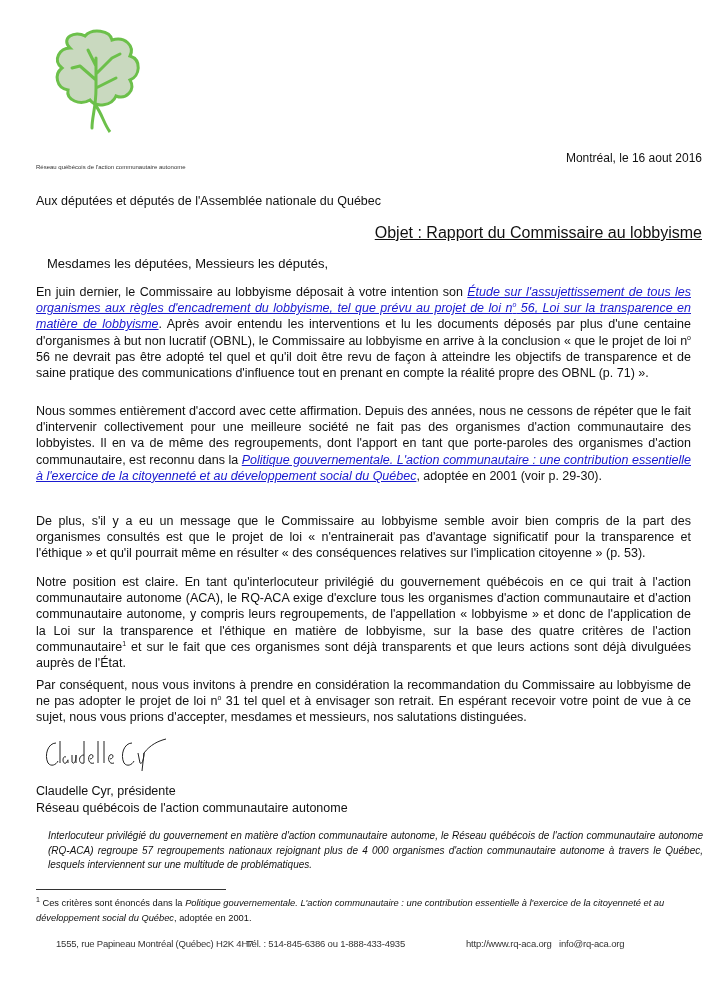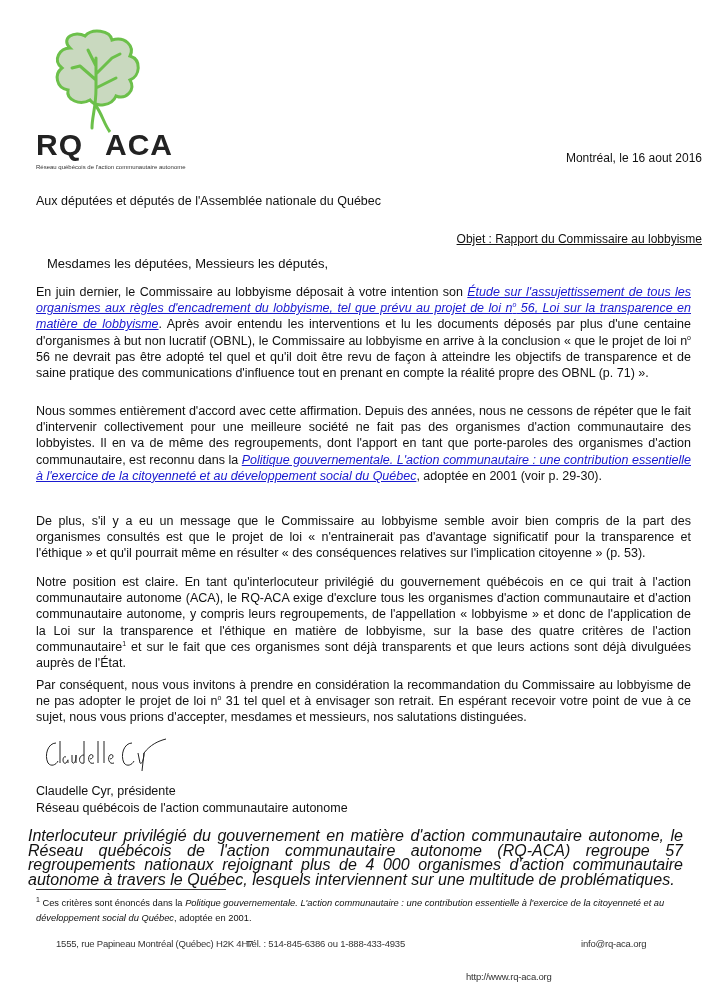--- a/index.html
+++ b/index.html
@@ -13,67 +13,64 @@
     position: absolute; left: 6px; top: 100px; font-size: 30px; font-weight: bold;
     letter-spacing: 1px; color: #222; font-family: "Liberation Sans", sans-serif;
   }
   .logo-word .gap { display: inline-block; width: 22px; }
   .logo-sub {
     position: absolute; left: 6px; top: 136px; font-size: 6px; color: #333;
     white-space: nowrap; font-family: "Liberation Sans", sans-serif;
   }
   .date { position: absolute; right: 25px; top: 151px; font-size: 12px; }
   .recipient { position: absolute; left: 36px; top: 194px; font-size: 12.5px; }
-  .object { position: absolute; right: 25px; top: 224px; font-size: 12px; text-decoration: underline; margin-top: 8px; }
+  .object { position: absolute; right: 25px; top: 224px; font-size: 16px; text-decoration: underline; }
   .salutation { position: absolute; left: 47px; top: 256px; font-size: 13px; }
   .para {
     position: absolute; left: 36px; width: 655px; font-size: 12.5px;
     line-height: 16.2px; text-align: justify;
   }
   .para a, .link { color: #1a1ad0; font-style: italic; text-decoration: underline; }
   sup { font-size: 7px; line-height: 0; }
   .p1 { top: 284px; }
   .p2 { top: 403px; }
   .p3 { top: 513px; }
   .p4 { top: 574px; }
   .p5 { top: 677px; }
   .signature { position: absolute; left: 42px; top: 735px; width: 140px; height: 36px; }
   .signer { position: absolute; left: 36px; top: 783px; font-size: 12.5px; line-height: 17px; }
   .about {
-    position: absolute; left: 28px; top: 829px; width: 655px; font-size: 16px;
+    position: absolute; left: 48px; top: 829px; width: 655px; font-size: 10px;
     line-height: 14.5px; font-style: italic; text-align: justify;
   }
   .fn-rule { position: absolute; left: 36px; top: 889px; width: 190px; border-top: 1px solid #333; }
   .footnote {
     position: absolute; left: 36px; top: 896px; width: 670px; font-size: 9.3px;
     line-height: 15px;
   }
   .footnote i { font-style: italic; }
   .footer {
     position: absolute; left: 56px; top: 938px; width: 640px; font-size: 9.5px;
     color: #333; display: flex; font-family: "Liberation Sans Narrow", "Liberation Sans", sans-serif;
     letter-spacing: -0.2px;
   }
   .footer span { white-space: nowrap; }
   .f-addr { width: 190px; }
   .f-tel { width: 220px; }
-  .f-web { width: 115px; margin-top: 33px; }
+  .f-web { width: 93px; }
 </style>
 </head>
 <body>
 
 <div class="logo">
   <svg width="150" height="110" viewBox="0 0 150 110">
     <path d="M40 20 C30 10 45 2 55 8 C62 0 80 2 82 12 C95 8 105 18 100 28 C112 32 110 48 100 52 C106 62 96 72 86 68 C82 78 66 80 60 72 C50 78 36 72 38 62 C26 60 24 46 32 40 C22 32 30 20 40 20 Z" fill="#c9d9bf" stroke="#6cc04a" stroke-width="3"></path>
     <path d="M62 100 C62 88 66 80 66 60 L66 30 M66 52 L50 38 M66 46 L82 30 M66 60 L86 50 M66 38 L58 22 M50 38 L42 40 M82 30 L90 26" fill="none" stroke="#6cc04a" stroke-width="3" stroke-linecap="round"></path>
     <path d="M66 78 C72 86 74 96 80 104" fill="none" stroke="#6cc04a" stroke-width="3"></path>
   </svg>
-  <div class="logo-word">
-    <span>RQ</span><span class="gap"></span><span>ACA</span>
-  </div>
   <div class="logo-sub">Réseau québécois de l'action communautaire autonome</div>
 </div>
 
 <div class="date">Montréal, le 16 aout 2016</div>
 <div class="recipient">Aux députées et députés de l'Assemblée nationale du Québec</div>
 <div class="object">Objet : Rapport du Commissaire au lobbyisme</div>
 <div class="salutation">Mesdames les députées, Messieurs les députés,</div>
 
 <div class="para p1">
   <span>En juin dernier, le Commissaire au lobbyisme déposait à votre intention son </span><a class="link"><span>Étude sur l'assujettissement de tous les organismes aux règles d'encadrement du lobbyisme, tel que prévu au projet de loi n</span><sup>o</sup><span> 56, Loi sur la transparence en matière de lobbyisme</span></a><span>. Après avoir entendu les interventions et lu les documents déposés par plus d'une centaine d'organismes à but non lucratif (OBNL), le Commissaire au lobbyisme en arrive à la conclusion « que le projet de loi n</span><sup>o</sup><span> 56 ne devrait pas être adopté tel quel et qu'il doit être revu de façon à atteindre les objectifs de transparence et de saine pratique des communications d'influence tout en prenant en compte la réalité propre des OBNL (p. 71) ».</span>

